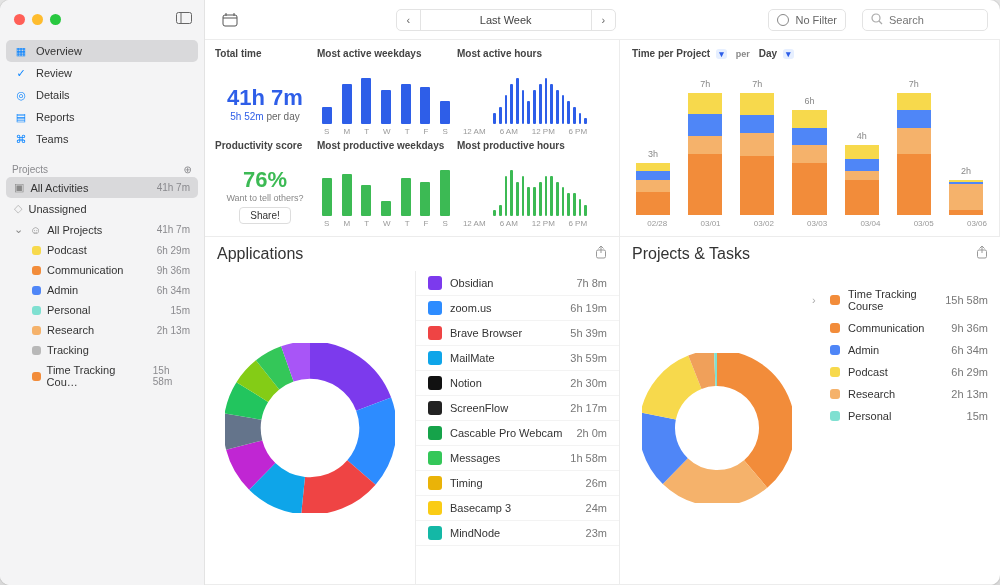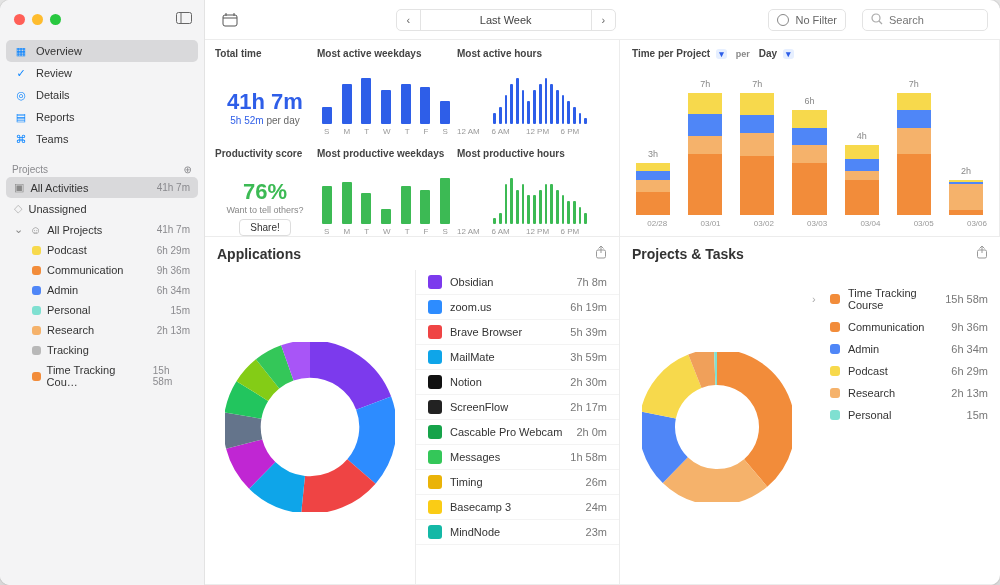--- a/index.html
+++ b/index.html
@@ -34,49 +34,49 @@
   .date-nav .arrow:last-child{border-right:none;border-left:1px solid #e3e3e3}
   .date-nav .label{width:170px;text-align:center;color:#444}
   .toolbar .spacer{flex:1}
   .filter{display:flex;align-items:center;gap:6px;border:1px solid #e3e3e3;border-radius:5px;height:22px;padding:0 8px;color:#666}
   .filter .circ{width:12px;height:12px;border:1.2px solid #888;border-radius:50%}
   .search{display:flex;align-items:center;gap:6px;border:1px solid #e3e3e3;border-radius:5px;height:22px;padding:0 8px;color:#999}
   .search input{border:none;outline:none;font-size:11px;width:90px;background:transparent}
   
   .content{flex:1;display:grid;grid-template-columns: 1fr 380px;grid-template-rows: 197px 1fr;overflow:hidden}
   .block{border-right:1px solid #ececec;border-bottom:1px solid #ececec}
-  .top-left{display:grid;grid-template-columns: 100px 138px 138px;grid-template-rows:18px 1fr 18px 1fr;gap:12px 2px;padding:8px 10px}
+  .top-left{display:grid;grid-template-columns: 100px 138px 138px;grid-template-rows:18px 1fr 18px 1fr;gap:4px 2px;padding:8px 10px}
   .hdr{font-size:10px;color:#444;font-weight:600}
   .bigstat{display:flex;flex-direction:column;align-items:center;justify-content:center;text-align:center}
   .bigstat .val{font-size:22px;font-weight:600;color:#2e5ee8}
   .bigstat .sub{font-size:10px;color:#666}
   .bigstat .sub b{color:#2e5ee8;font-weight:400}
   .score .val{color:#3cba54}
   .score .link{font-size:9px;color:#888}
   .sharebtn{margin-top:4px;font-size:10px;border:1px solid #ddd;background:#fff;border-radius:4px;padding:2px 10px;color:#333}
   .minibar{display:flex;flex-direction:column;justify-content:flex-end}
   .bars{display:flex;align-items:flex-end;justify-content:space-around;height:46px;gap:3px;padding:0 2px}
   .bars .b{width:10px;border-radius:1px}
   .bars.dense .b{width:4px}
   .xlabels{display:flex;justify-content:space-around;font-size:8px;color:#999;margin-top:3px}
-  .xlabels.sparse span{width:25%;}
+  .xlabels.sparse span{width:25%;text-align:center}
   
   .top-right{padding:8px 12px;display:flex;flex-direction:column}
   .tpr-hdr{display:flex;align-items:center;gap:6px;font-size:10px;color:#444;font-weight:600}
   .chip{background:#e6efff;color:#2e5ee8;border-radius:3px;font-size:9px;padding:0 3px;font-weight:600}
   .chip.g{background:#eee;color:#666}
   .stacked{flex:1;display:flex;align-items:flex-end;gap:18px;padding:8px 4px 0}
   .sbar{flex:1;display:flex;flex-direction:column-reverse;align-items:stretch;position:relative}
   .sbar .seg{width:100%}
   .sbar .lab{position:absolute;top:-14px;width:100%;text-align:center;font-size:9px;color:#888}
   .sx{display:flex;gap:18px;font-size:8px;color:#999;padding-top:4px}
   .sx span{flex:1;text-align:right}
   
   .bottom-left{display:flex;flex-direction:column;overflow:hidden}
-  .panel-hdr{display:flex;align-items:center;justify-content:space-between;padding:8px 12px;font-size:14px;font-weight:700;color:#333}
+  .panel-hdr{display:flex;align-items:center;justify-content:space-between;padding:8px 12px;font-size:16px;font-weight:400;color:#333}
   .panel-body{flex:1;display:flex;overflow:hidden}
   .donut-wrap{width:210px;display:flex;align-items:center;justify-content:center}
   .app-list{flex:1;overflow-y:auto;border-left:1px solid #ececec}
   .app-list::-webkit-scrollbar{width:6px}.app-list::-webkit-scrollbar-thumb{background:#ccc;border-radius:3px}
   .app-row{display:flex;align-items:center;gap:8px;padding:5px 12px;border-bottom:1px solid #f3f3f3}
   .app-row .ico{width:14px;height:14px;border-radius:3px;display:inline-flex;align-items:center;justify-content:center;font-size:9px;color:#fff;flex-shrink:0}
   .app-row .name{flex:1}
   .app-row .dur{color:#777}
   
   .bottom-right{display:flex;flex-direction:column}

